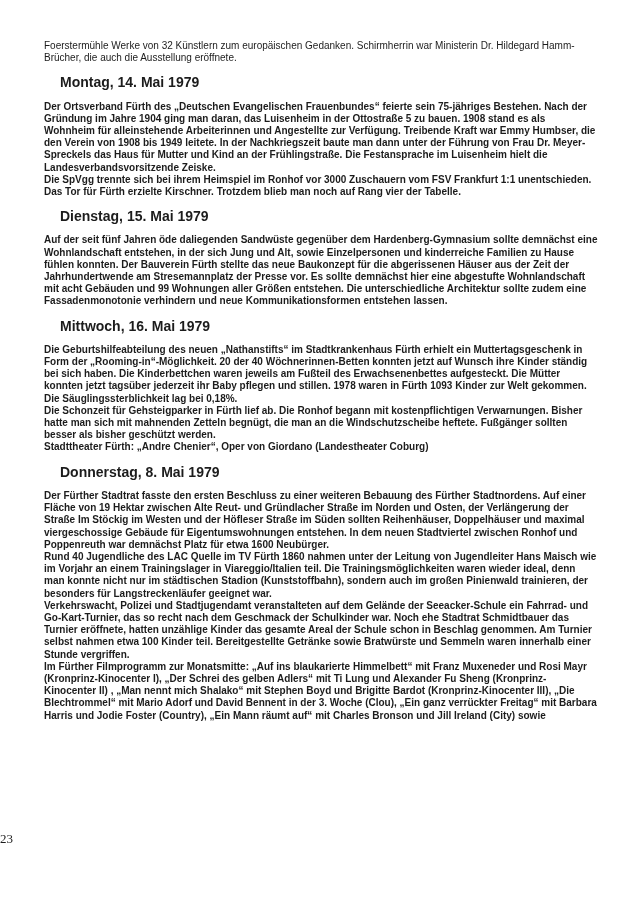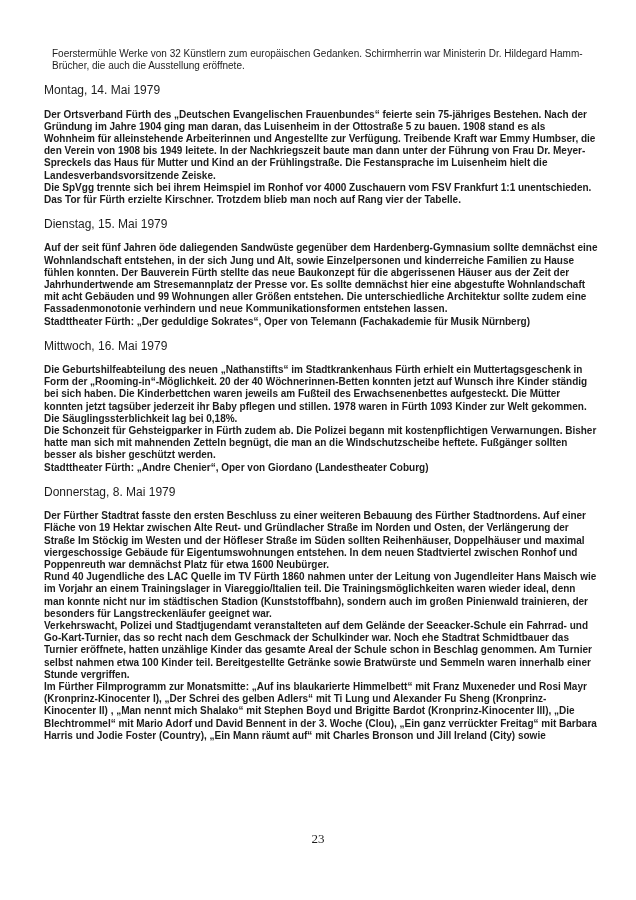--- a/index.html
+++ b/index.html
@@ -14,72 +14,70 @@
     background: #ffffff;
     box-sizing: border-box;
     padding: 40px 38px 0 44px;
     font-family: "Liberation Sans", "DejaVu Sans", sans-serif;
     font-size: 10px;
     line-height: 12.2px;
     color: #1c1c1c;
     overflow: hidden;
   }
   .intro {
-    margin: 8px;
+    margin: 0;
   }
   .day-heading {
-    font-size: 12px;
-    font-weight: 400;
-    margin: 12px 0;
+    font-size: 14px;
+    font-weight: 700;
+    margin: 12px 16px;
   }
   .day-body p,
   .day-body div {
     margin: 0;
     font-weight: bold;
   }
   .page-number {
     position: absolute;
     top: 831px;
     left: 0;
     width: 636px;
-    text-align: center;
     font-family: "Liberation Serif", "DejaVu Serif", serif;
     font-size: 13px;
     line-height: 15px;
     color: #1c1c1c;
   }
 </style>
 </head>
 <body>
 
 <div class="page">
 
   <p class="intro">Foerstermühle Werke von 32 Künstlern zum europäischen Gedanken. Schirmherrin war Ministerin Dr. Hildegard Hamm-Brücher, die auch die Ausstellung eröffnete.</p>
 
   <section>
     <h2 class="day-heading">Montag, 14. Mai 1979</h2>
     <div class="day-body">
         <div>Der Ortsverband Fürth des „Deutschen Evangelischen Frauenbundes“ feierte sein 75-jähriges Bestehen. Nach der Gründung im Jahre 1904 ging man daran, das Luisenheim in der Ottostraße 5 zu bauen. 1908 stand es als Wohnheim für alleinstehende Arbeiterinnen und Angestellte zur Verfügung. Treibende Kraft war Emmy Humbser, die den Verein von 1908 bis 1949 leitete. In der Nachkriegszeit baute man dann unter der Führung von Frau Dr. Meyer-Spreckels das Haus für Mutter und Kind an der Frühlingstraße. Die Festansprache im Luisenheim hielt die Landesverbandsvorsitzende Zeiske.</div>
-        <div>Die SpVgg trennte sich bei ihrem Heimspiel im Ronhof vor 4000 Zuschauern vom FSV Frankfurt 1:1 unentschieden. Das Tor für Fürth erzielte Kirschner. Trotzdem blieb man noch auf Rang vier der Tabelle.</div>
+        <div>Die SpVgg trennte sich bei ihrem Heimspiel im Ronhof vor 3000 Zuschauern vom FSV Frankfurt 1:1 unentschieden. Das Tor für Fürth erzielte Kirschner. Trotzdem blieb man noch auf Rang vier der Tabelle.</div>
       </div>
   </section>
 
   <section>
     <h2 class="day-heading">Dienstag, 15. Mai 1979</h2>
     <div class="day-body">
         <div>Auf der seit fünf Jahren öde daliegenden Sandwüste gegenüber dem Hardenberg-Gymnasium sollte demnächst eine Wohnlandschaft entstehen, in der sich Jung und Alt, sowie Einzelpersonen und kinderreiche Familien zu Hause fühlen konnten. Der Bauverein Fürth stellte das neue Baukonzept für die abgerissenen Häuser aus der Zeit der Jahrhundertwende am Stresemannplatz der Presse vor. Es sollte demnächst hier eine abgestufte Wohnlandschaft mit acht Gebäuden und 99 Wohnungen aller Größen entstehen. Die unterschiedliche Architektur sollte zudem eine Fassadenmonotonie verhindern und neue Kommunikationsformen entstehen lassen.</div>
-        <div>Stadttheater Fürth: „Der geduldige Sokrates“, Oper von Telemann (Fachakademie für Musik Nürnberg)</div>
       </div>
   </section>
 
   <section>
     <h2 class="day-heading">Mittwoch, 16. Mai 1979</h2>
     <div class="day-body">
         <div>Die Geburtshilfeabteilung des neuen „Nathanstifts“ im Stadtkrankenhaus Fürth erhielt ein Muttertagsgeschenk in Form der „Rooming-in“-Möglichkeit. 20 der 40 Wöchnerinnen-Betten konnten jetzt auf Wunsch ihre Kinder ständig bei sich haben. Die Kinderbettchen waren jeweils am Fußteil des Erwachsenenbettes aufgesteckt. Die Mütter konnten jetzt tagsüber jederzeit ihr Baby pflegen und stillen. 1978 waren in Fürth 1093 Kinder zur Welt gekommen. Die Säuglingssterblichkeit lag bei 0,18%.</div>
-        <div>Die Schonzeit für Gehsteigparker in Fürth zudem ab. Die Polizei begann mit kostenpflichtigen Verwarnungen. Bisher hatte man sich mit mahnenden Zetteln begnügt, die man an die Windschutzscheibe heftete. Fußgänger sollten besser als bisher geschützt werden.</div>
+        <div>Die Schonzeit für Gehsteigparker in Fürth lief ab. Die Ronhof begann mit kostenpflichtigen Verwarnungen. Bisher hatte man sich mit mahnenden Zetteln begnügt, die man an die Windschutzscheibe heftete. Fußgänger sollten besser als bisher geschützt werden.</div>
         <div>Stadttheater Fürth: „Andre Chenier“, Oper von Giordano (Landestheater Coburg)</div>
       </div>
   </section>
 
   <section>
     <h2 class="day-heading">Donnerstag, 8. Mai 1979</h2>
     <div class="day-body">
         <div>Der Fürther Stadtrat fasste den ersten Beschluss zu einer weiteren Bebauung des Fürther Stadtnordens. Auf einer Fläche von 19 Hektar zwischen Alte Reut- und Gründlacher Straße im Norden und Osten, der Verlängerung der Straße Im Stöckig im Westen und der Höfleser Straße im Süden sollten Reihenhäuser, Doppelhäuser und maximal viergeschossige Gebäude für Eigentumswohnungen entstehen. In dem neuen Stadtviertel zwischen Ronhof und Poppenreuth war demnächst Platz für etwa 1600 Neubürger.</div>
         <div>Rund 40 Jugendliche des LAC Quelle im TV Fürth 1860 nahmen unter der Leitung von Jugendleiter Hans Maisch wie im Vorjahr an einem Trainingslager in Viareggio/Italien teil. Die Trainingsmöglichkeiten waren wieder ideal, denn man konnte nicht nur im städtischen Stadion (Kunststoffbahn), sondern auch im großen Pinienwald trainieren, der besonders für Langstreckenläufer geeignet war.</div>
       </div>

